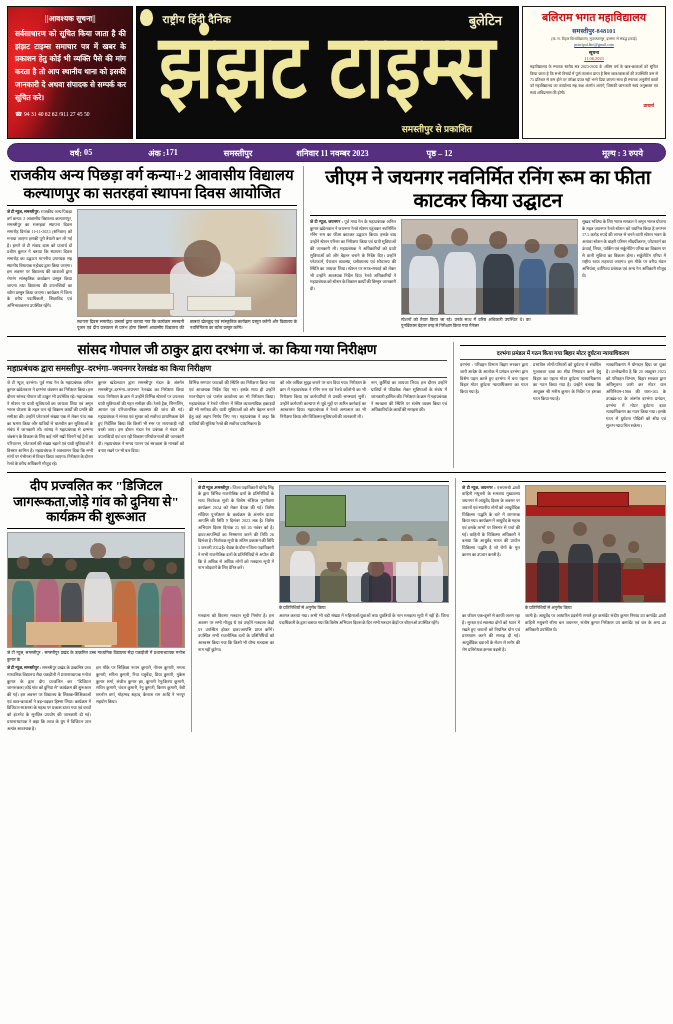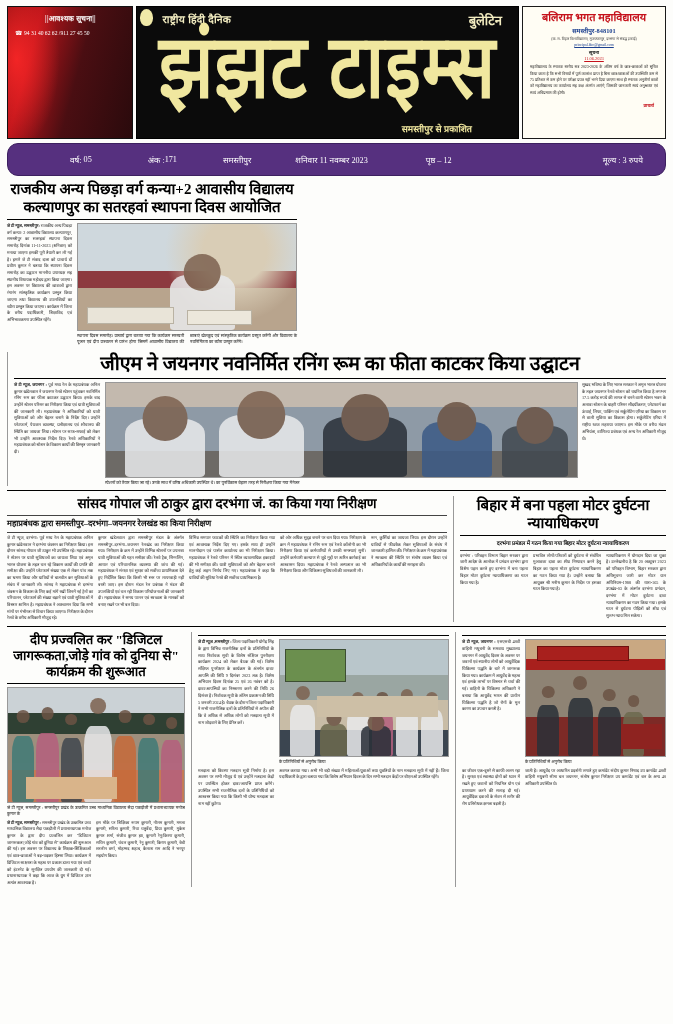--- a/index.html
+++ b/index.html
@@ -187,28 +187,28 @@
     font-size: 4.6px;
     color: #c5111a;
     font-weight: bold;
     margin-top: 6px;
     padding-right: 6px;
   }
 
   
   .infobar {
     margin-top: 4px;
-    height: 33px;
+    height: 19px;
     background: #56307f;
     border-radius: 11px;
     display: flex;
     align-items: center;
     color: #ffffff;
     font-size: 8.2px;
-    font-weight: normal;
+    font-weight: bold;
     padding: 0 16px;
     border: 1px solid #3d2060;
   }
   .infobar span { white-space: nowrap; }
   .ib-1 { margin-left: 46px; }
   .ib-2 { margin-left: 56px; }
   .ib-3 { margin-left: 46px; }
   .ib-4 { margin-left: 44px; }
   .ib-5 { margin-left: 58px; }
   .ib-6 { margin-left: auto; margin-right: 6px; }
@@ -248,21 +248,21 @@
     border-top: 1px solid #000;
     margin: 3px 0;
   }
   hr.rule-thin {
     border: none;
     border-top: 0.6px solid #444;
     margin: 2px 0;
   }
 
   
-  .sec1 { display: flex; gap: 6px; margin-top: 4px; flex-direction: column; }
+  .sec1 { display: flex; gap: 6px; margin-top: 4px; }
   .sec1-left { width: 290px; }
   .sec1-right { flex: 1; }
 
   .body-txt {
     font-size: 4.55px;
     line-height: 1.62;
     text-align: justify;
     color: #1a1a1a;
     hyphens: auto;
     word-spacing: -0.2px;
@@ -345,20 +345,21 @@
 </style>
 </head>
 <body>
 
 <div class="page">
 
   <div class="masthead">
 
     <div class="notice-box">
       <div class="notice-title">||आवश्यक सूचना||</div>
+      <div class="notice-body">सर्वसाधारण को सूचित किया जाता है की झंझट टाइम्स समाचार पत्र में खबर के प्रकाशन हेतु कोई भी व्यक्ति पैसे की मांग करता है तो आप स्थानीय थाना को इसकी जानकारी दे अथवा संपादक से सम्पर्क कर सूचित करे।</div>
       <div class="notice-phone">
         <span class="ph-ico">☎</span>
         <span>94 31 40 62 62 /911 27 45 50</span>
       </div>
     </div>
 
     <div class="logo-box">
       <div class="logo-dot"></div>
       <div class="logo-kicker-left">राष्ट्रीय हिंदी दैनिक</div>
       <div class="logo-kicker-right">बुलेटिन</div>
@@ -462,21 +463,20 @@
           <span>जे टी न्यूज, दरभंगा: पूर्व मध्य रेल के महाप्रबंधक अनिल कुमार खंडेलवाल ने दरभंगा जंक्शन का निरीक्षण किया। इस दौरान सांसद गोपाल जी ठाकुर भी उपस्थित रहे। महाप्रबंधक ने स्टेशन पर यात्री सुविधाओं का जायजा लिया एवं अमृत भारत योजना के तहत चल रहे विकास कार्यों की प्रगति की समीक्षा की। उन्होंने प्लेटफार्म संख्या एक से लेकर पांच तक का भ्रमण किया और यात्रियों से बातचीत कर सुविधाओं के संबंध में जानकारी ली। सांसद ने महाप्रबंधक से दरभंगा जंक्शन के विकास के लिए कई मांगें रखीं जिनमें नई ट्रेनों का परिचालन, प्लेटफार्म की संख्या बढ़ाने एवं यात्री सुविधाओं में विस्तार शामिल है। महाप्रबंधक ने आश्वासन दिया कि सभी मांगों पर गंभीरता से विचार किया जाएगा। निरीक्षण के दौरान रेलवे के वरीय अधिकारी मौजूद रहे।</span>
         </div>
         <div style="width:86px;" class="body-txt tiny">कुमार खंडेलवाल द्वारा समस्तीपुर मंडल के अंतर्गत समस्तीपुर–दरभंगा–जयनगर रेलखंड का निरीक्षण किया गया। निरीक्षण के क्रम में उन्होंने विभिन्न स्टेशनों पर उपलब्ध यात्री सुविधाओं की गहन समीक्षा की। रेलवे ट्रैक, सिग्नलिंग, आधार एवं परिचालनिक व्यवस्था की जांच की गई। महाप्रबंधक ने संरक्षा एवं सुरक्षा को सर्वोच्च प्राथमिकता देते हुए निर्देशित किया कि किसी भी स्तर पर लापरवाही नहीं बरती जाए। इस दौरान मंडल रेल प्रबंधक ने मंडल की उपलब्धियों एवं चल रही विकास परियोजनाओं की जानकारी दी। महाप्रबंधक ने समय पालन एवं स्वच्छता के मानकों को बनाए रखने पर भी बल दिया।</div>
         <div style="width:86px;" class="body-txt tiny">विभिन्न समपार फाटकों की स्थिति का निरीक्षण किया गया एवं आवश्यक निर्देश दिए गए। इसके साथ ही उन्होंने मालगोदाम एवं पार्सल कार्यालय का भी निरीक्षण किया। महाप्रबंधक ने रेलवे परिसर में स्थित व्यावसायिक इकाइयों की भी समीक्षा की। यात्री सुविधाओं को और बेहतर बनाने हेतु कई अहम निर्णय लिए गए। महाप्रबंधक ने कहा कि यात्रियों की सुविधा रेलवे की सर्वोच्च प्राथमिकता है।</div>
         <div style="width:86px;" class="body-txt tiny">को ओर अधिक सुदृढ़ बनाने पर बल दिया गया। निरीक्षण के क्रम में महाप्रबंधक ने रनिंग रूम एवं रेलवे कॉलोनी का भी निरीक्षण किया एवं कर्मचारियों से उनकी समस्याएं सुनीं। उन्होंने कर्मचारी कल्याण से जुड़े मुद्दों पर त्वरित कार्रवाई का आश्वासन दिया। महाप्रबंधक ने रेलवे अस्पताल का भी निरीक्षण किया और चिकित्सा सुविधाओं की जानकारी ली।</div>
         <div style="flex:1;" class="body-txt tiny">रूम, कुर्सियां का जायजा लिया। इस दौरान उन्होंने यात्रियों से फीडबैक लेकर सुविधाओं के संबंध में जानकारी हासिल की। निरीक्षण के क्रम में महाप्रबंधक ने स्वच्छता की स्थिति पर संतोष व्यक्त किया एवं अधिकारियों के कार्यों की सराहना की।</div>
       </div>
     </div>
 
     <div class="sec2-right vline" style="padding-left:6px;">
-      <div class="hl-lg">बिहार में बना पहला मोटर दुर्घटना न्यायाधिकरण</div>
       <hr class="rule">
       <div class="hl-sub" style="font-size:5.6px; text-align:center;">दरभंगा प्रमंडल में गठन किया गया बिहार मोटर दुर्घटना न्यायाधिकरण</div>
       <hr class="rule-thin">
       <div style="display:flex; gap:5px; margin-top:2px;">
         <div style="width:68px;" class="body-txt tiny">दरभंगा : परिवहन विभाग बिहार सरकार द्वारा जारी आदेश के आलोक में प्रमंडल दरभंगा द्वारा विशेष पहल करते हुए दरभंगा में बना पहला बिहार मोटर दुर्घटना न्यायाधिकरण का गठन किया गया है।</div>
         <div style="width:68px;" class="body-txt tiny">प्रभावित लोगों/परिवारों को दुर्घटना से संबंधित मुआवजा दावा का शीघ्र निष्पादन करने हेतु बिहार का पहला मोटर दुर्घटना न्यायाधिकरण का गठन किया गया है। उन्होंने बताया कि आयुक्त श्री मनीष कुमार के निर्देश पर इसका गठन किया गया है।</div>
         <div style="flex:1;" class="body-txt tiny">न्यायाधिकरण में योगदान दिया जा चुका है। उल्लेखनीय है कि 20 अक्टूबर 2023 को परिवहन विभाग, बिहार सरकार द्वारा अधिसूचना जारी कर मोटर यान अधिनियम-1988 की धारा-165 के उपखंड-03 के अंतर्गत दरभंगा प्रमंडल, दरभंगा में मोटर दुर्घटना दावा न्यायाधिकरण का गठन किया गया। इसके गठन से दुर्घटना पीड़ितों को शीघ्र एवं सुलभ न्याय मिल सकेगा।</div>
       </div>
     </div>
   </div>

